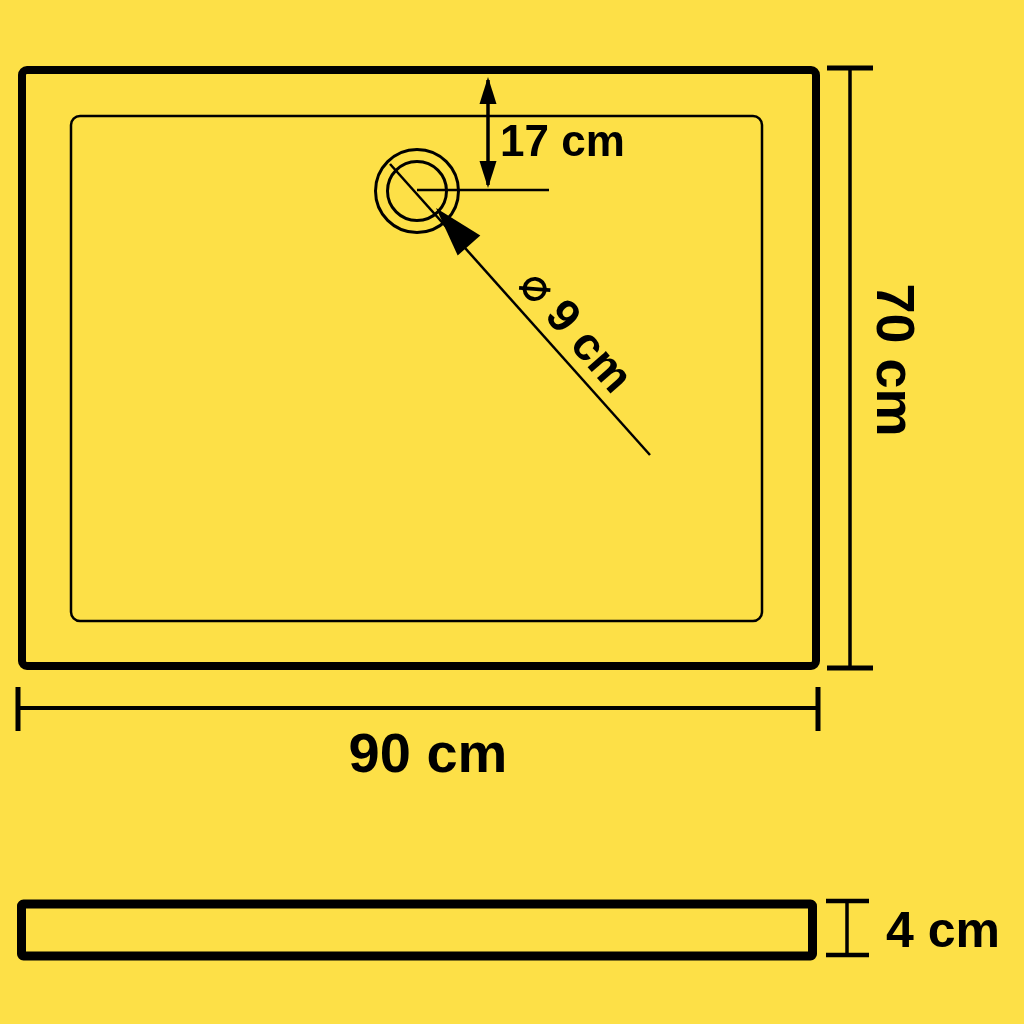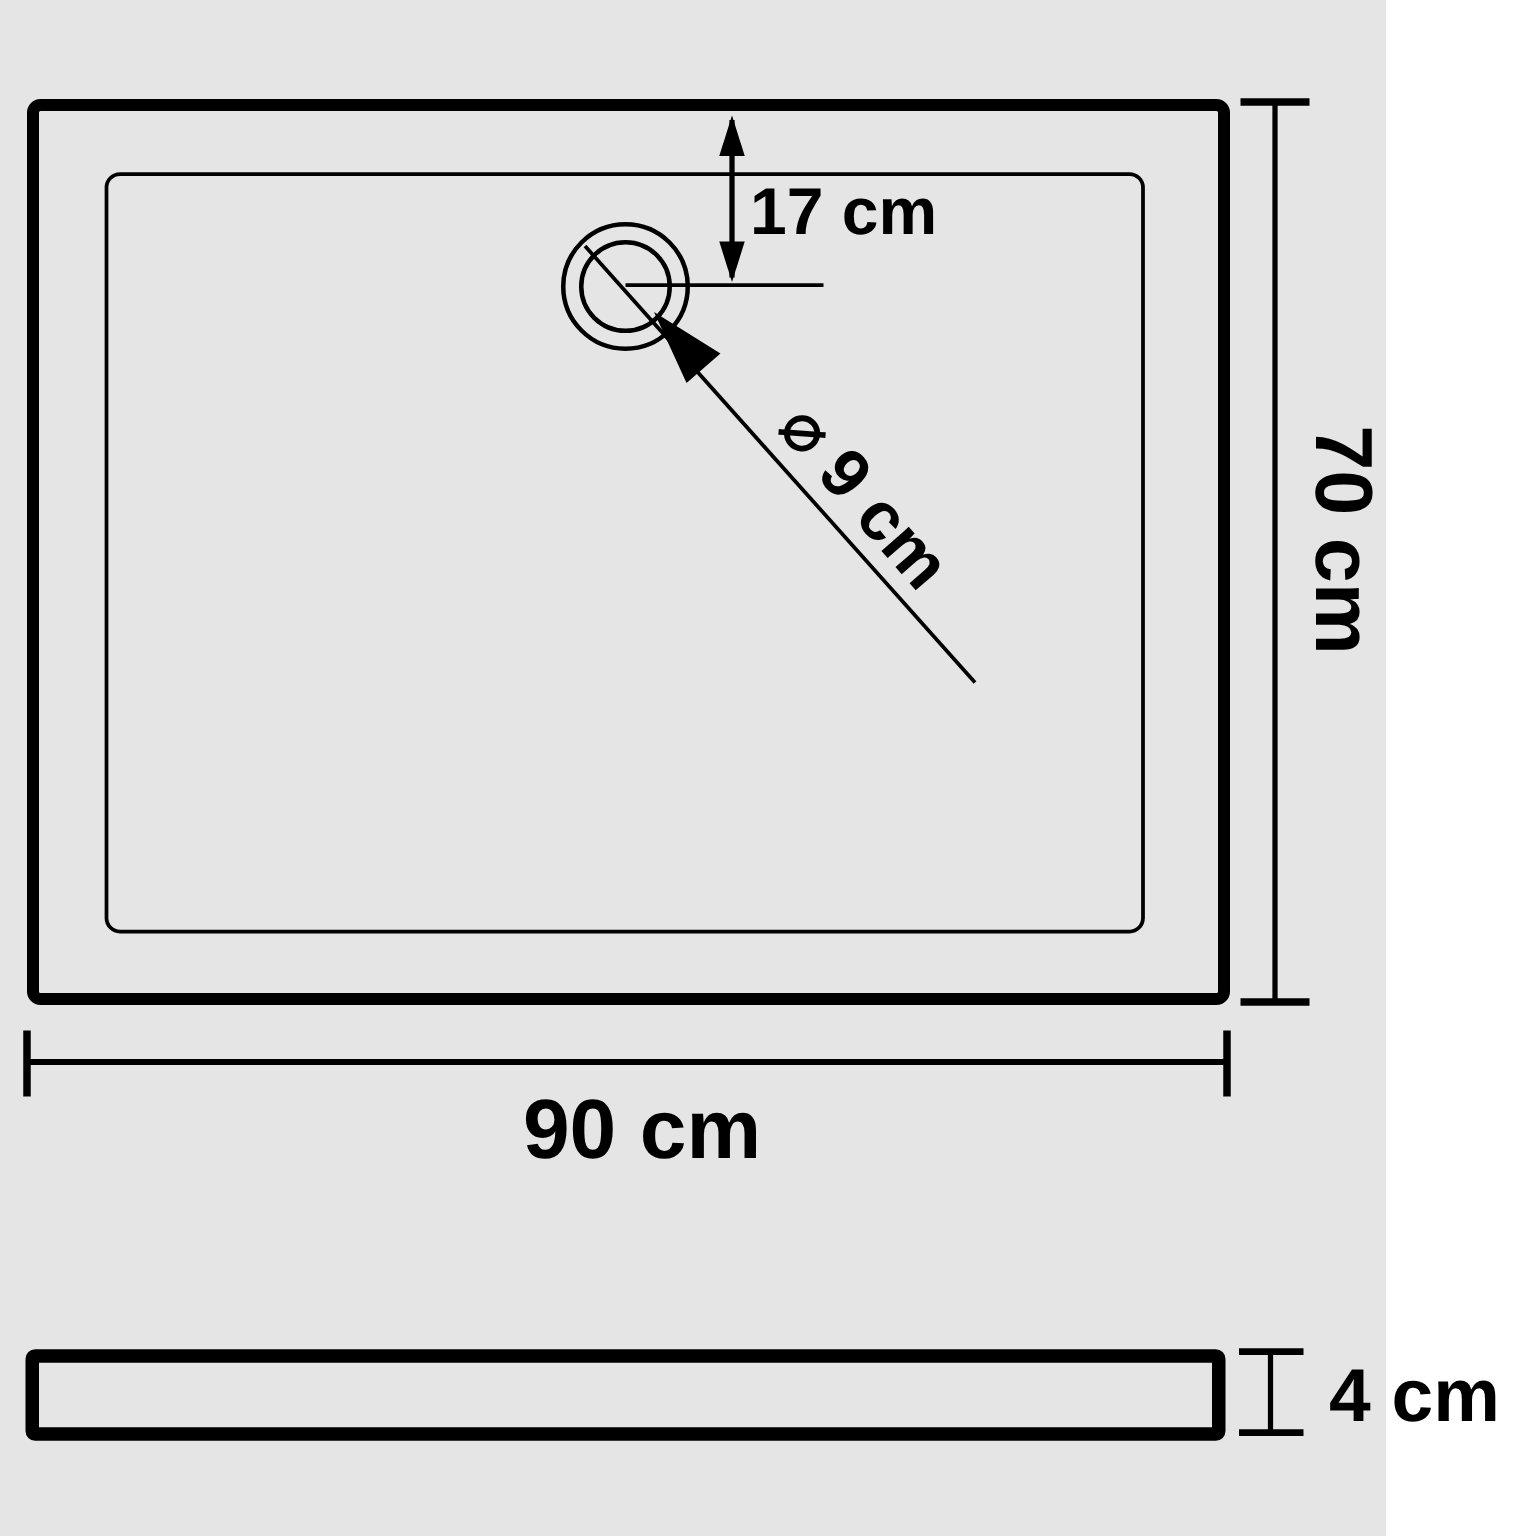--- a/index.html
+++ b/index.html
@@ -4,24 +4,24 @@
 <style>
   html, body {
     margin: 0;
     padding: 0;
     background: #ffffff;
     width: 1024px;
     height: 1024px;
     overflow: hidden;
   }
   .stage {
-    width: 924px;
+    width: 1024px;
     height: 1024px;
     position: relative;
-    background: #e5e5e5;
+    background: #fde047;
   }
   svg { display: block; }
   .dim-text {
     font-family: "Liberation Sans", "DejaVu Sans", sans-serif;
     font-weight: bold;
     fill: #000000;
   }
   .t44 { font-size: 44px; }
   .t46 { font-size: 46px; }
   .t54 { font-size: 54px; }

